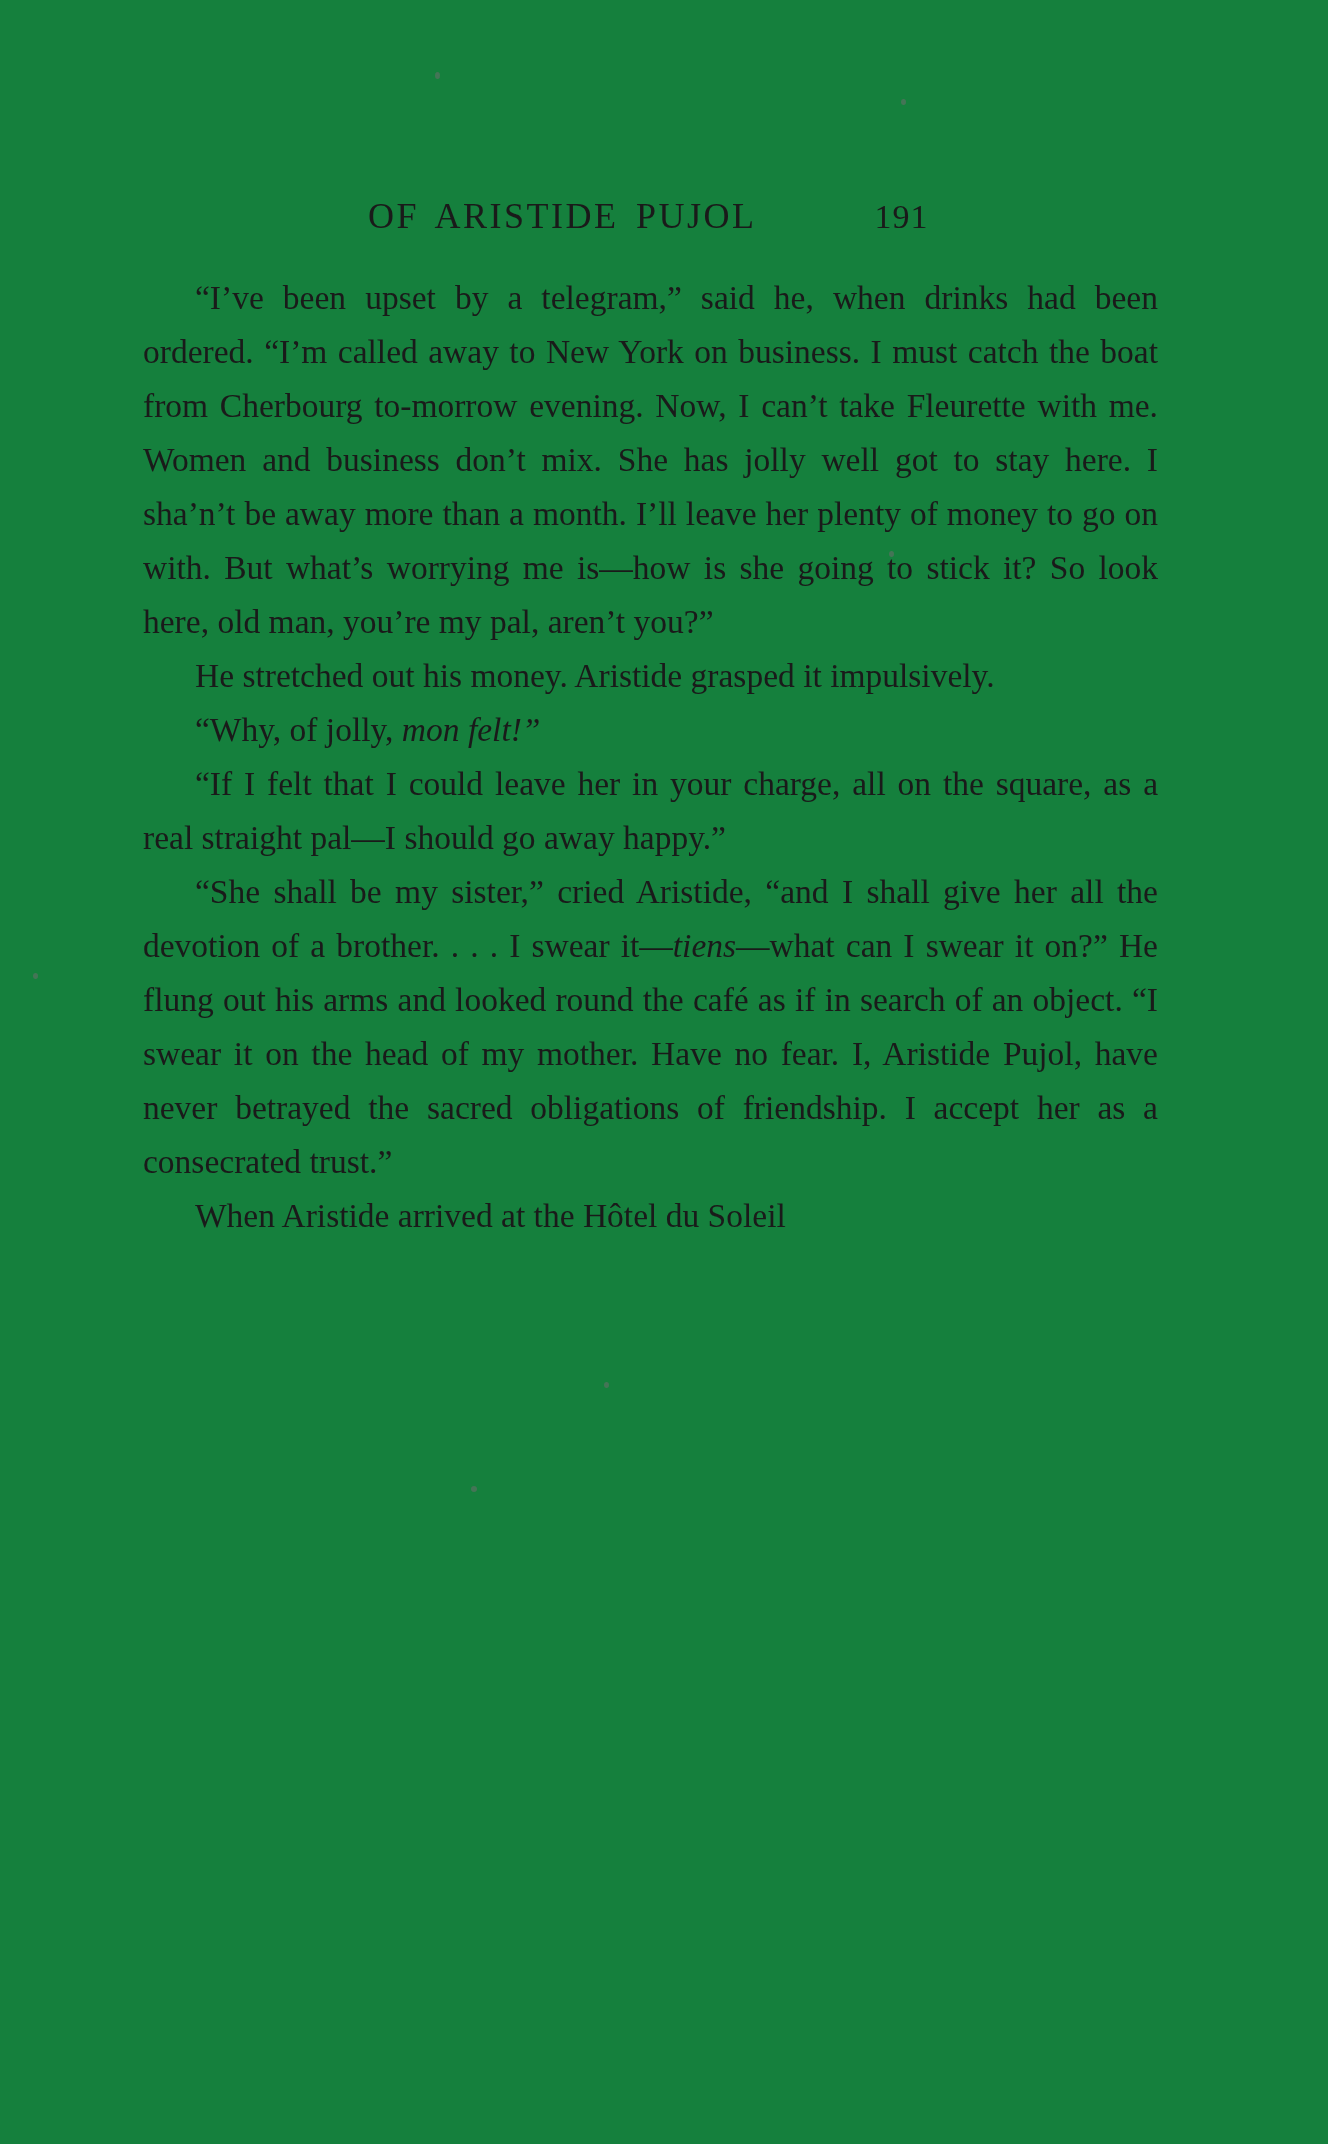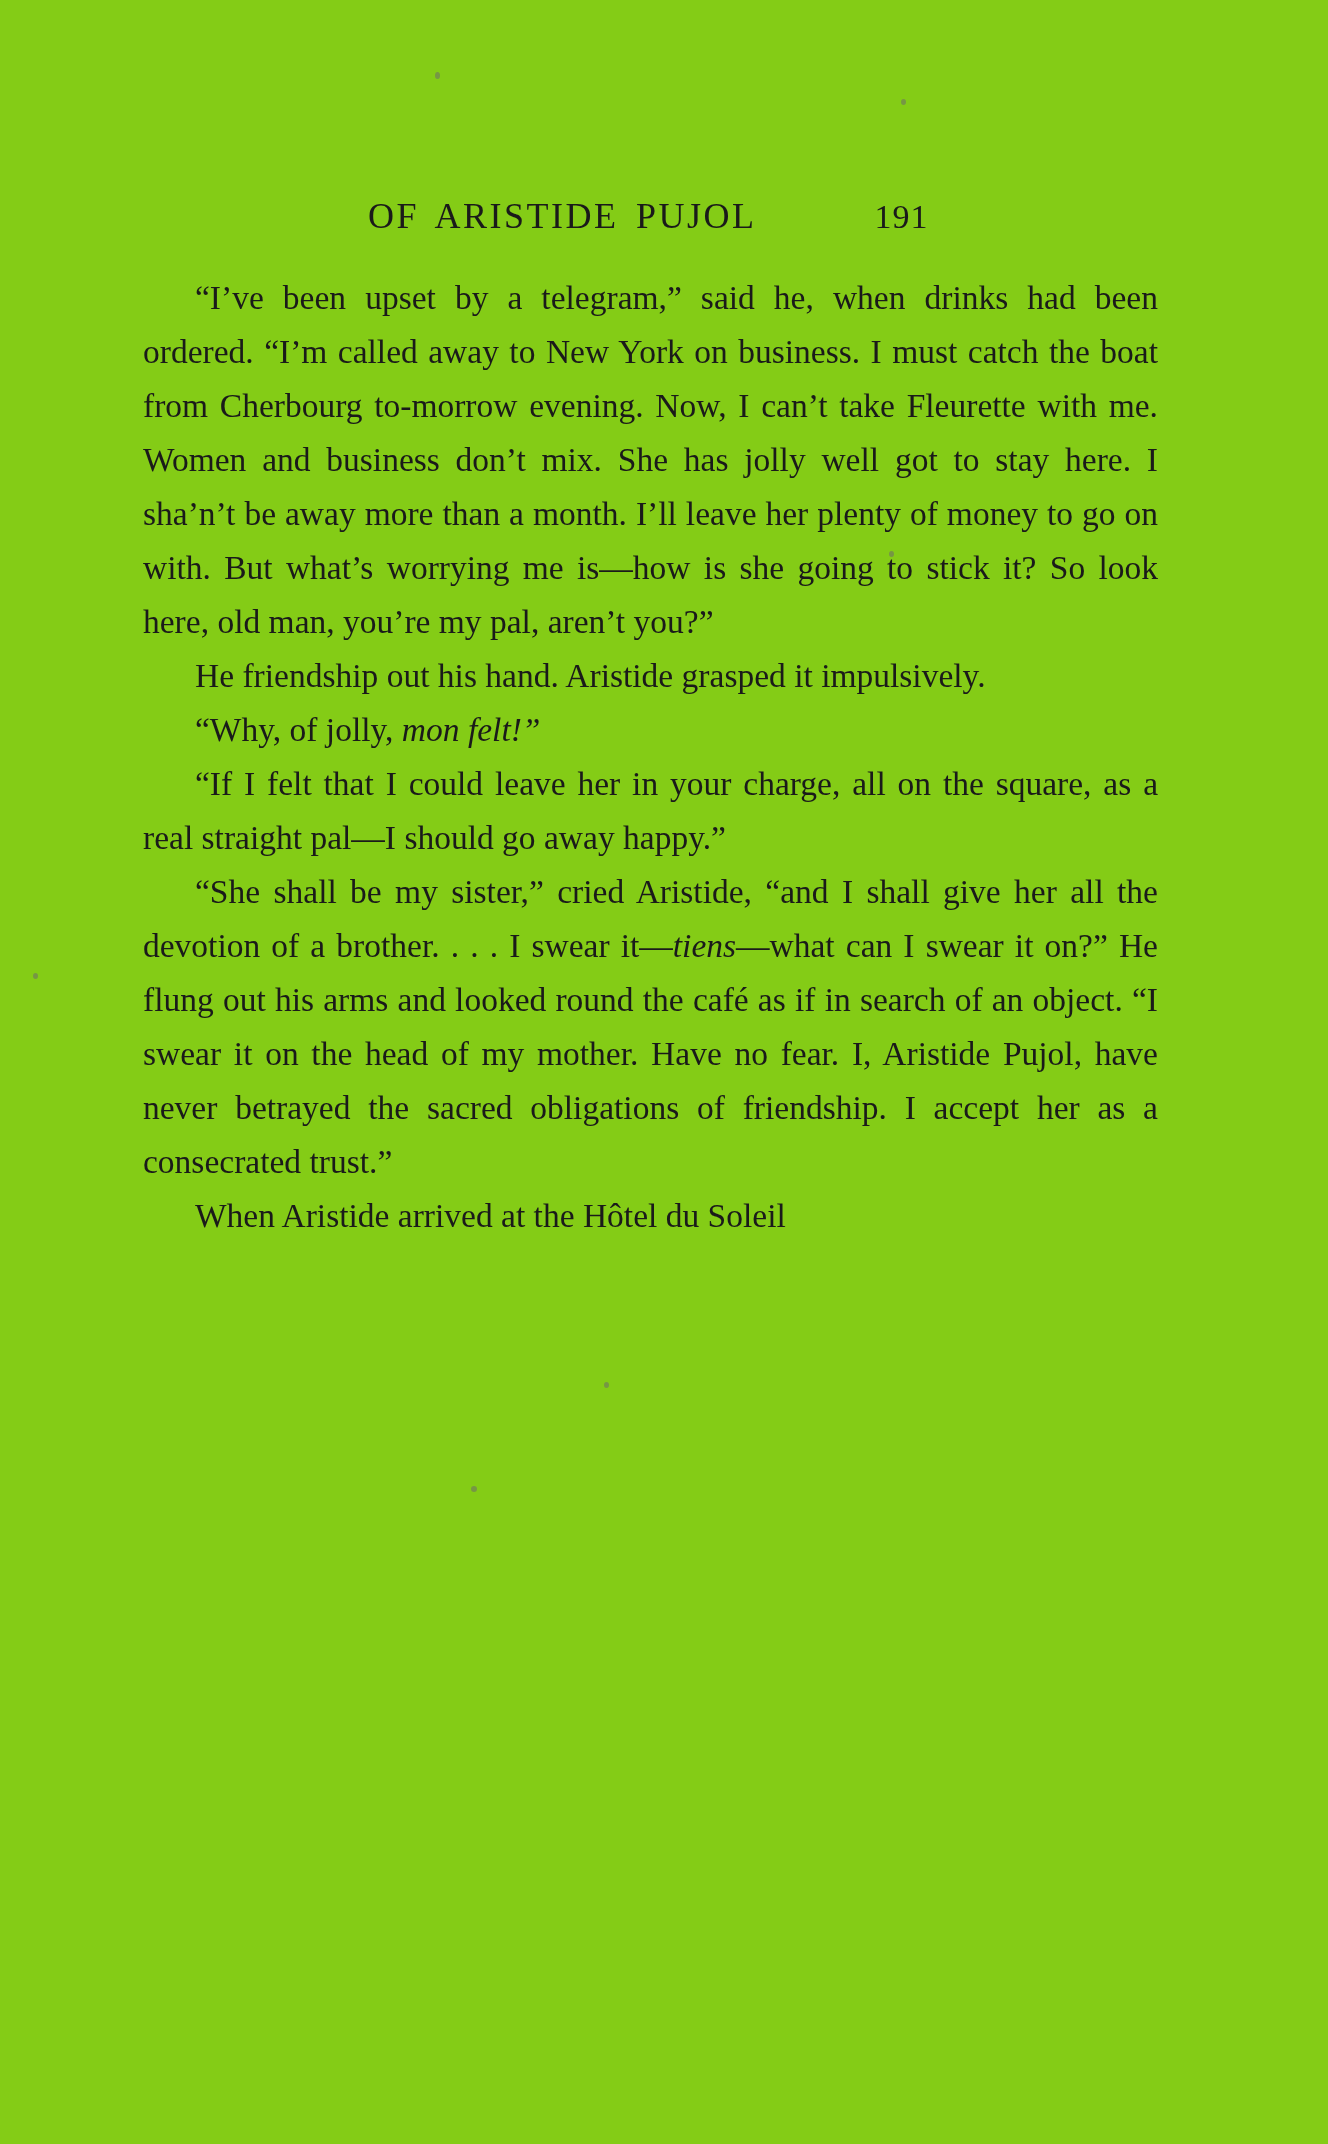--- a/index.html
+++ b/index.html
@@ -15,21 +15,21 @@
     color: #1a1a1a;
     overflow: hidden;
   }
 
   .page {
     position: absolute;
     top: 0;
     left: 0;
     width: 1328px;
     height: 2144px;
-    background: #84cc16;
+    background: #15803d;
   }
 
   
   .speck {
     position: absolute;
     background: #6b6b6b;
     border-radius: 50%;
     opacity: .55;
   }
 
@@ -87,21 +87,21 @@
 
   <div class="content">
 
     <div class="header">
       <span class="header-title">OF  ARISTIDE  PUJOL</span>
       <span class="header-pageno">191</span>
     </div>
 
     <div class="body-text" id="body-text">
         <p><span>“I’ve been upset by a telegram,” said he, when drinks had been ordered. “I’m called away to New York on business. I must catch the boat from Cherbourg to-morrow evening. Now, I can’t take Fleurette with me. Women and business don’t mix. She has jolly well got to stay here. I sha’n’t be away more than a month. I’ll leave her plenty of money to go on with. But what’s worrying me is—how is she going to stick it? So look here, old man, you’re my pal, aren’t you?”</span></p>
-        <p><span>He friendship out his hand. Aristide grasped it impulsively.</span></p>
+        <p><span>He stretched out his money. Aristide grasped it impulsively.</span></p>
         <p><span>“Why, of jolly, </span><em>mon felt!”</em></p>
         <p><span>“If I felt that I could leave her in your charge, all on the square, as a real straight pal—I should go away happy.”</span></p>
         <p><span>“She shall be my sister,” cried Aristide, “and I shall give her all the devotion of a brother. . . . I swear it—</span><em>tiens</em><span>—what can I swear it on?” He flung out his arms and looked round the café as if in search of an object. “I swear it on the head of my mother. Have no fear. I, Aristide Pujol, have never betrayed the sacred obligations of friendship. I accept her as a consecrated trust.”</span></p>
         <p><span>When Aristide arrived at the Hôtel du Soleil</span></p>
       </div>
 
   </div>
 </div>
 
 </body></html>

